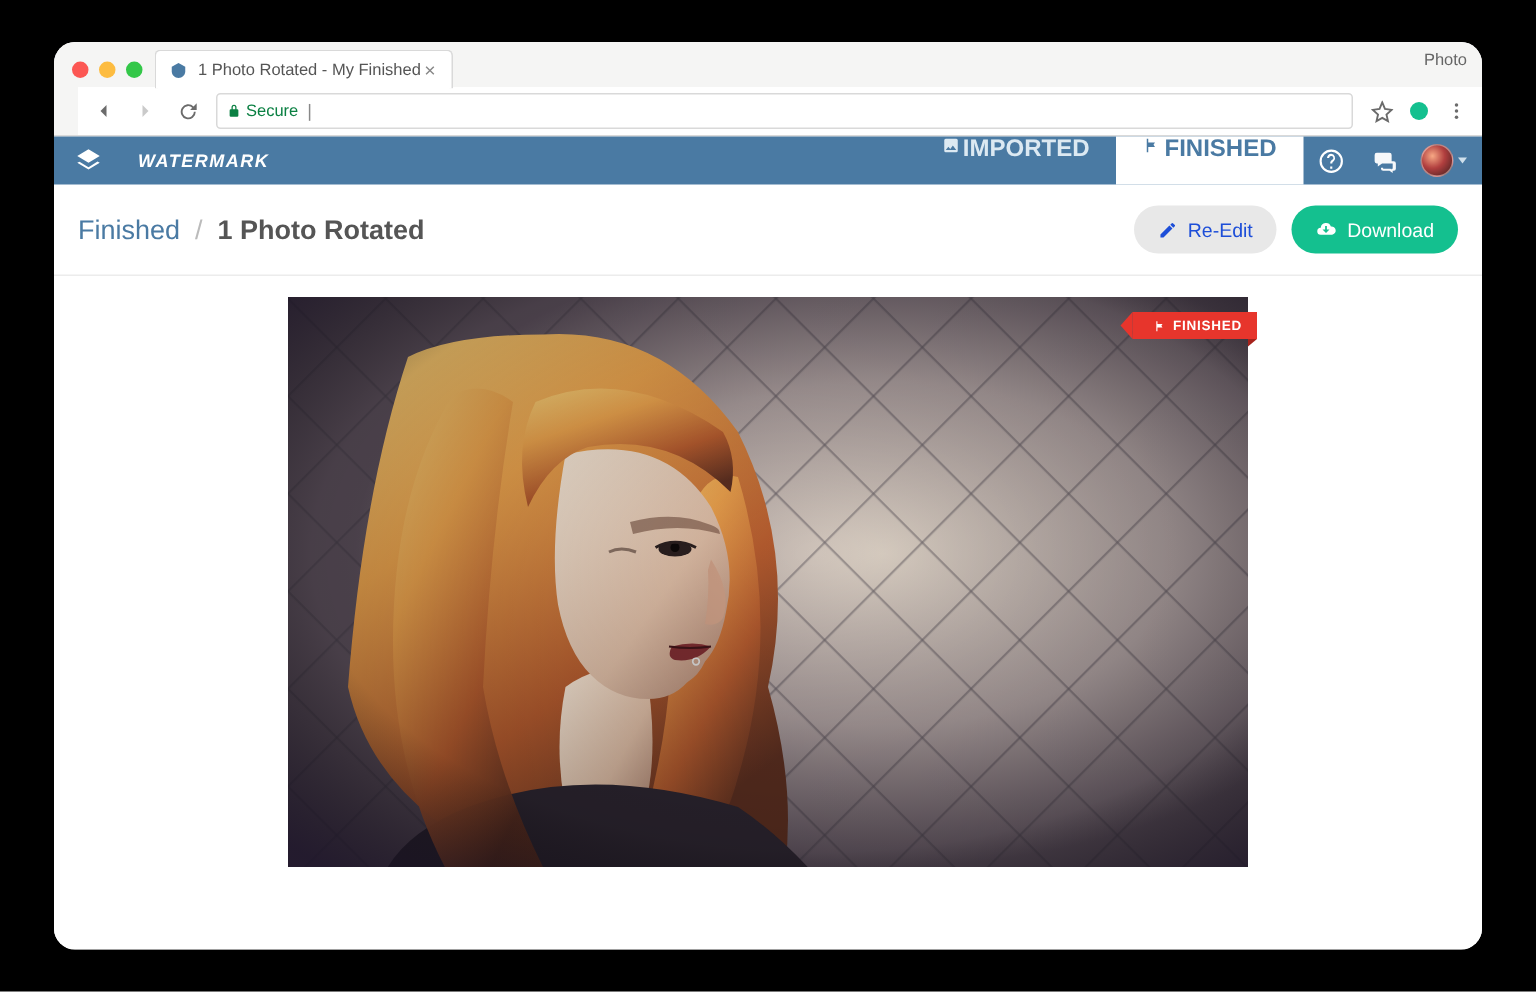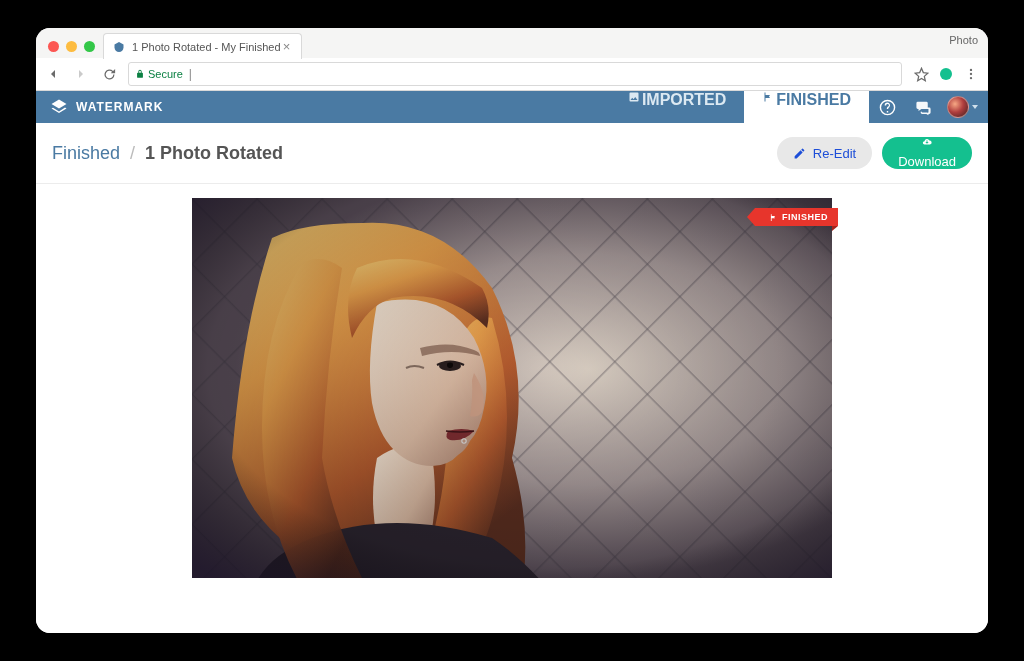--- a/index.html
+++ b/index.html
@@ -74,20 +74,21 @@
   font-size: 11px;
   color: #666;
 }
 .addr-bar {
   height: 32px;
   display: flex;
   align-items: center;
   padding: 0 8px;
   gap: 10px;
   background: #fff;
+  margin-left: 16px;
 }
 .nav-arrow, .reload, .menu-dots, .star-icon {
   color: #6b6b6b;
   width: 18px; height: 18px;
   display: flex; align-items: center; justify-content: center;
   cursor: pointer;
 }
 .nav-arrow svg, .reload svg, .menu-dots svg, .star-icon svg { display:block; }
 .nav-arrow.disabled { opacity: .35; cursor: default; }
 .omnibox {
@@ -121,24 +122,25 @@
   background: #4a7aa3;
   height: 32px;
   display: flex;
   align-items: stretch;
   color: #fff;
   font-size: 12px;
 }
 .brand {
   display: flex;
   align-items: center;
-  gap: 8px;
+  gap: 24px;
   padding: 0 14px;
   font-weight: 600;
   letter-spacing: 1px;
+  font-style: italic;
 }
 .brand-icon { width: 18px; height: 18px; }
 .nav-tabs { display: flex; margin-left: auto; }
 .nav-tab {
   display: flex;
   align-items: flex-start;
   gap: 2px;
   padding: 0 18px;
   color: #dce9f2;
   font-size: 16px;
@@ -192,21 +194,21 @@
   gap: 7px;
   height: 32px;
   padding: 0 16px;
   border-radius: 16px;
   font-size: 13px;
   font-weight: 500;
   cursor: pointer;
   border: none;
 }
 .btn-secondary { background: #e8e8e8; color: #1d4ed8; }
-.btn-primary { background: #14c08f; color: #fff; flex-direction: column; }
+.btn-primary { background: #14c08f; color: #fff; }
 
 
 .content {
   flex: 1;
   display: flex;
   justify-content: center;
   padding: 12px 0 20px;
   background: #fff;
   overflow: auto;
 }

